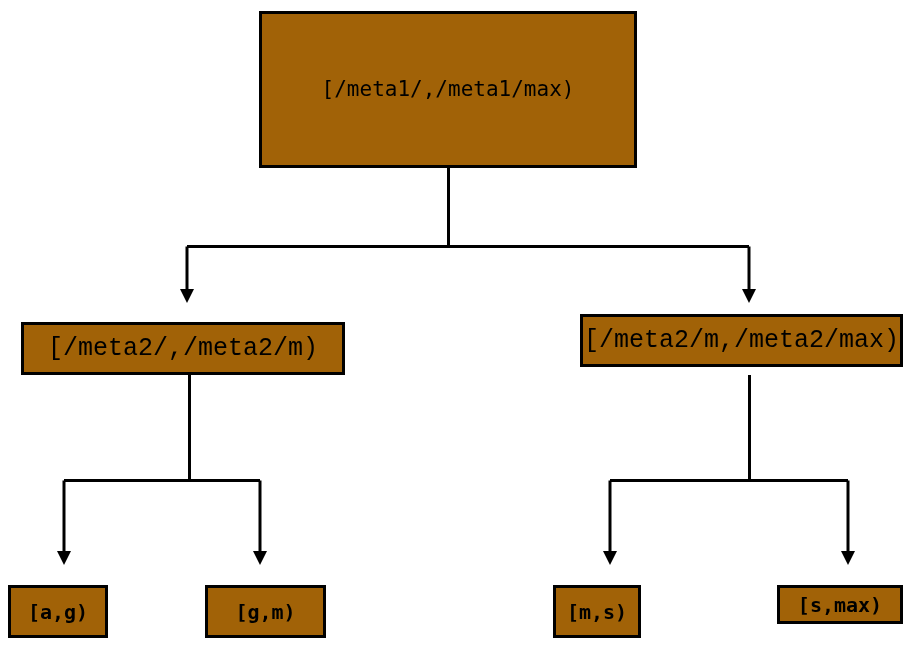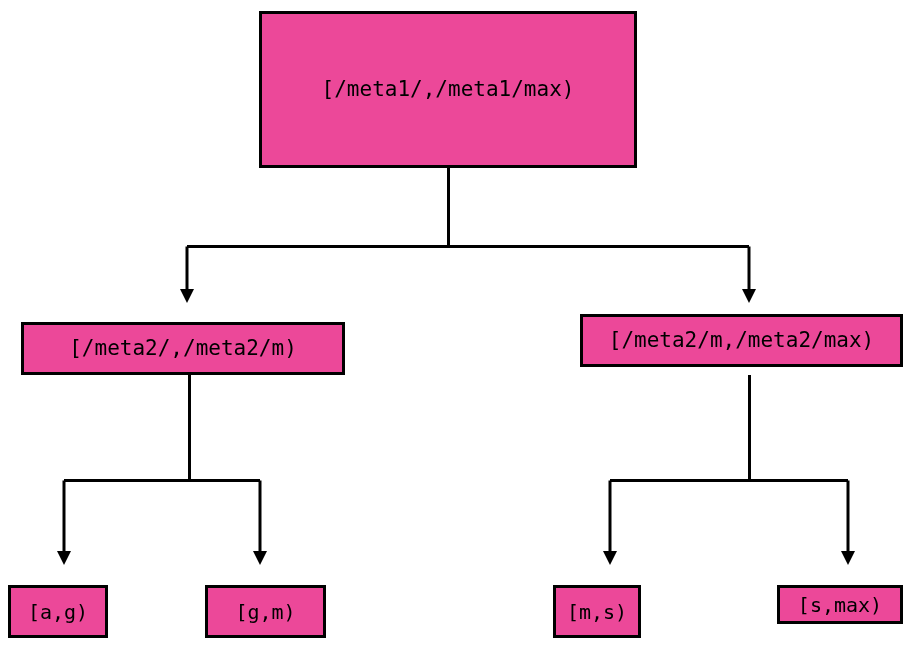--- a/index.html
+++ b/index.html
@@ -24,37 +24,37 @@
     position: absolute;
     left: 0;
     top: 0;
     width: 912px;
     height: 652px;
     pointer-events: none;
   }
   .node-box {
     position: absolute;
     box-sizing: border-box;
-    background: #ec4899;
+    background: #a16207;
     border: 3px solid #000000;
     display: flex;
     align-items: center;
     justify-content: center;
     color: #000000;
     white-space: pre;
     letter-spacing: 0px;
   }
   .node-label {
     display: block;
     text-align: center;
     line-height: 1;
   }
   .level-root .node-label { font-size: 21px; }
-  .level-mid  .node-label { font-size: 21px; }
-  .level-leaf .node-label { font-size: 20px; }
+  .level-mid  .node-label { font-size: 25px; font-family: Liberation Mono, monospace; }
+  .level-leaf .node-label { font-size: 20px; font-weight: bold; }
 </style>
 </head>
 <body>
 
 <div id="diagram-canvas">
 
   <svg id="edge-layer" viewBox="0 0 912 652" width="912" height="652" xmlns="http://www.w3.org/2000/svg">
 
     <g fill="none" stroke="#000000" stroke-width="3">
       <path d="M 448.5 168 L 448.5 246.5"></path>

